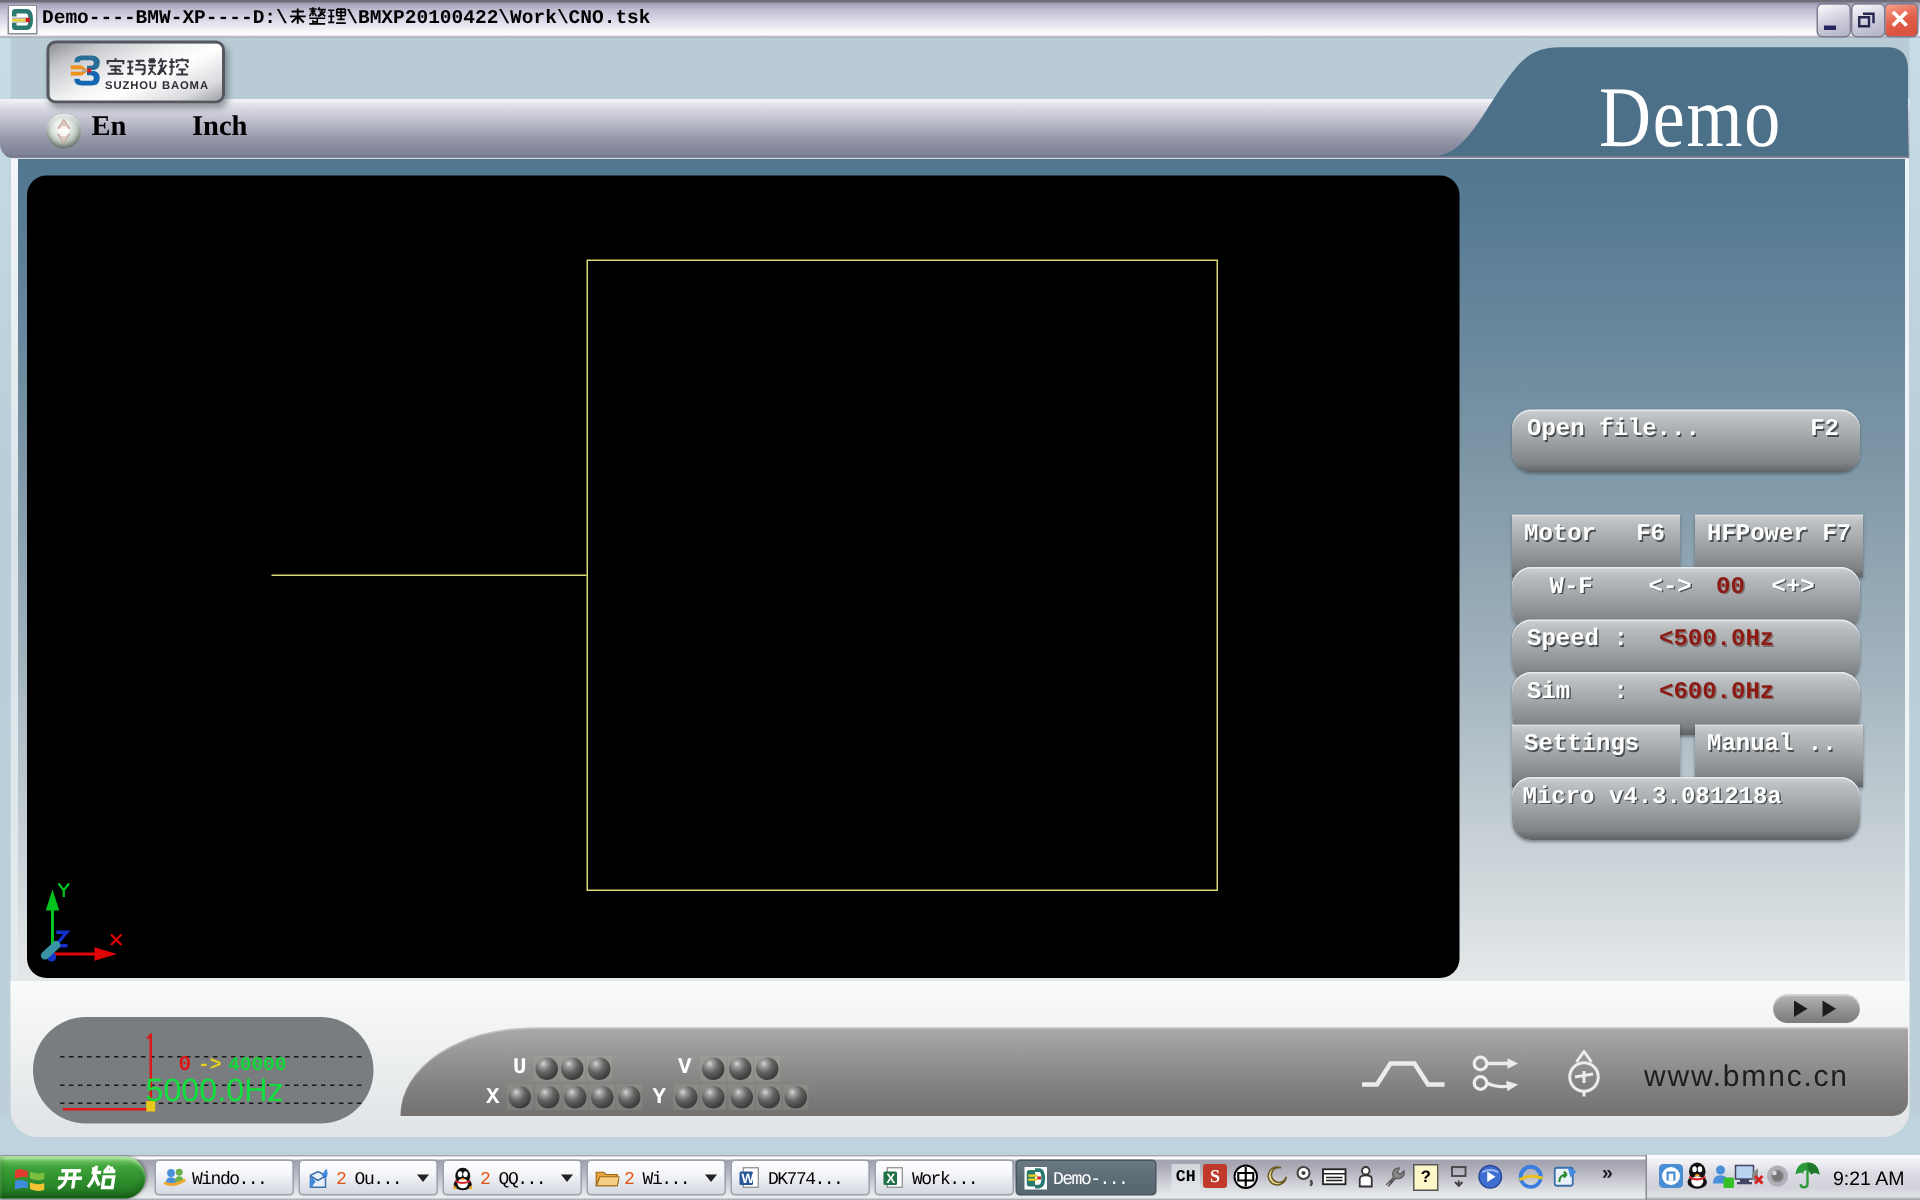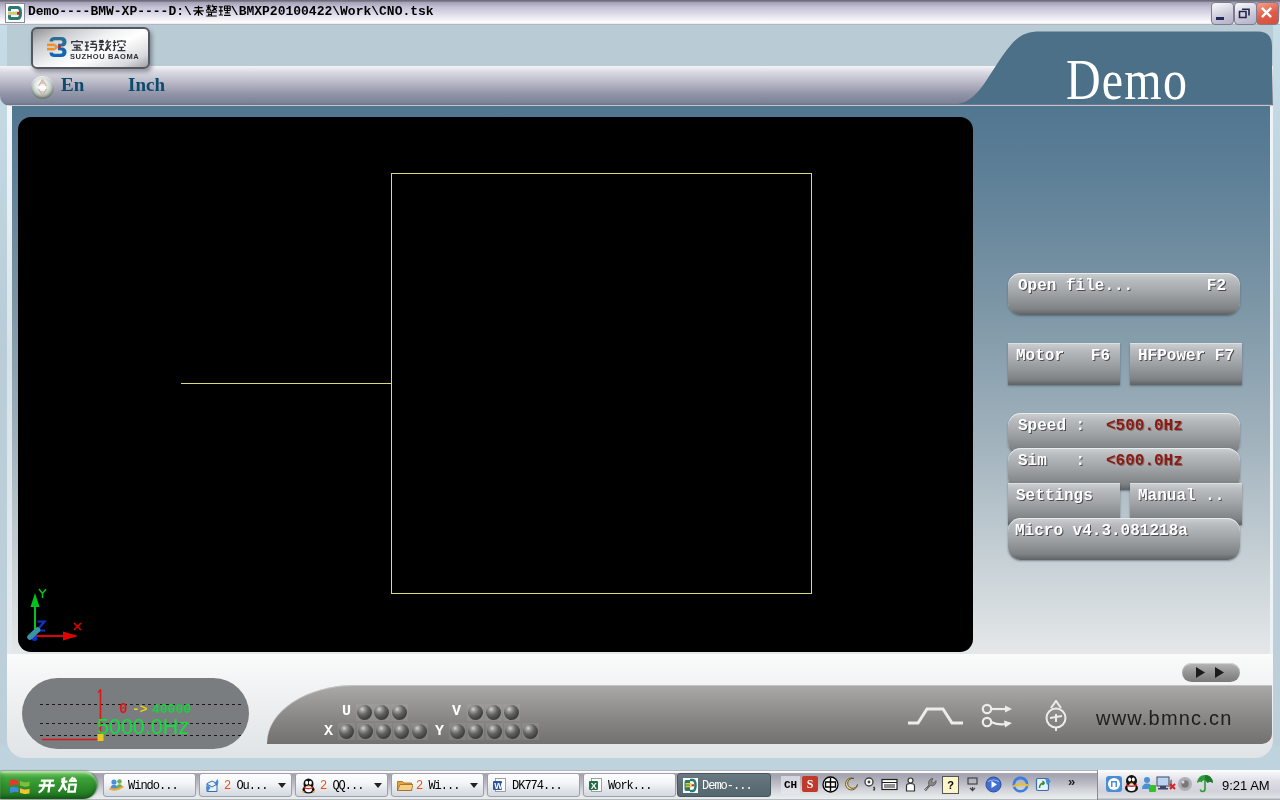--- a/index.html
+++ b/index.html
@@ -19,21 +19,21 @@
 #rhl{left:1270px;top:106px;width:3px;height:552px;background:#eef3f6}
 
 #demotab{left:940px;top:30px;width:334px;height:74px}
 #demotxt{left:1066px;top:45.5px;letter-spacing:1.2px;font:400 48px "Liberation Serif",serif;color:#fff;transform:scaleY(1.2);transform-origin:0 0}
 
 #plaque{left:31px;top:27px;width:115px;height:38px;border-radius:6px;border:2px solid #55565e;background:linear-gradient(155deg,#8f9094 0,#c6c7cb 18%,#f2f3f4 45%,#ffffff 60%,#d9dadd 85%,#9fa0a4 100%);box-shadow:2px 3px 4px rgba(40,50,60,.45)}
 #suzhou{left:70px;top:52px;font:bold 7.5px "Liberation Sans",sans-serif;color:#2e2e36;letter-spacing:.6px;white-space:nowrap}
 
 #silverbar{left:0;top:66px;width:1273px;height:40px;background:linear-gradient(180deg,#f4f4f8 0,#dadae4 15%,#b8b8c6 42%,#9496a9 68%,#7e8296 92%,#70748a 97%,#fbfbfd 100%);border-bottom-left-radius:10px}
 #sphere{left:31px;top:76px;width:23px;height:23px;border-radius:50%;background:radial-gradient(circle at 45% 38%,#ffffff 0,#f2f4f2 20%,#cdd6d0 45%,#9cab9f 70%,#76857b 90%,#5f6e64 100%);box-shadow:inset 0 -2px 3px rgba(60,70,65,.55),inset 0 1px 1px rgba(255,255,255,.8)}
-.lang{font:bold 19px "Liberation Serif",serif;color:#0c4a6e;top:74px}
+.lang{font:bold 19px "Liberation Serif",serif;color:#000000;top:74px}
 #en{left:61px}
 #inch{left:128px}
 
 #canvas{left:18px;top:117px;width:955px;height:535px;background:#000;border-radius:13px}
 #yrect{left:373px;top:56px;width:419px;height:419px;border:1px solid #dbdb76}
 #yline{left:163px;top:266px;width:210px;height:1px;background:#dbdb76}
 
 #lcdwrap{left:1006px;top:120px;width:233px;height:142px;border-radius:16px;background:linear-gradient(145deg,#eef0f2 0,#c9cdd1 30%,#8e9498 70%,#45494d 100%);box-shadow:0 0 0 1px #6a7077,2px 3px 5px rgba(40,50,60,.4)}
 #lcd{left:6px;top:5px;width:221px;height:131px;border-radius:11px;background:linear-gradient(180deg,#cdd5da,#c0cad0);box-shadow:inset 0 0 3px rgba(50,60,70,.35)}
 .uvxy{position:absolute;left:-4px;width:221px;text-align:center;font:bold 15px "Liberation Serif",serif;color:#a00d3f;letter-spacing:1.8px;white-space:nowrap}
@@ -133,20 +133,26 @@
       <span class="bt" style="left:10px">Open file...</span>
       <span class="bt" style="right:14px">F2</span>
     </div>
   <div class="rbtn" style="left:1008px;top:343px">
       <span class="bt" style="left:8px">Motor</span>
       <span class="bt" style="right:10px">F6</span>
     </div>
   <div class="rbtn" style="left:1130px;top:343px">
       <span class="bt" style="left:8px">HFPower</span>
       <span class="bt" style="right:8px">F7</span>
+    </div>
+  <div class="pill" style="top:378px">
+      <span class="bt" style="left:25px">W-F</span>
+      <span class="bt" style="left:91px">&lt;-&gt;</span>
+      <span class="bt red" style="left:136px">00</span>
+      <span class="bt" style="left:173px">&lt;+&gt;</span>
     </div>
   <div class="pill" style="top:413px">
       <span class="bt" style="left:10px">Speed :</span>
       <span class="bt red" style="left:98px">&lt;500.0Hz</span>
     </div>
   <div class="pill" style="top:448px">
       <span class="bt" style="left:10px">Sim&nbsp;&nbsp; :</span>
       <span class="bt red" style="left:98px">&lt;600.0Hz</span>
     </div>
   <div class="rbtn" style="left:1008px;top:483px">

